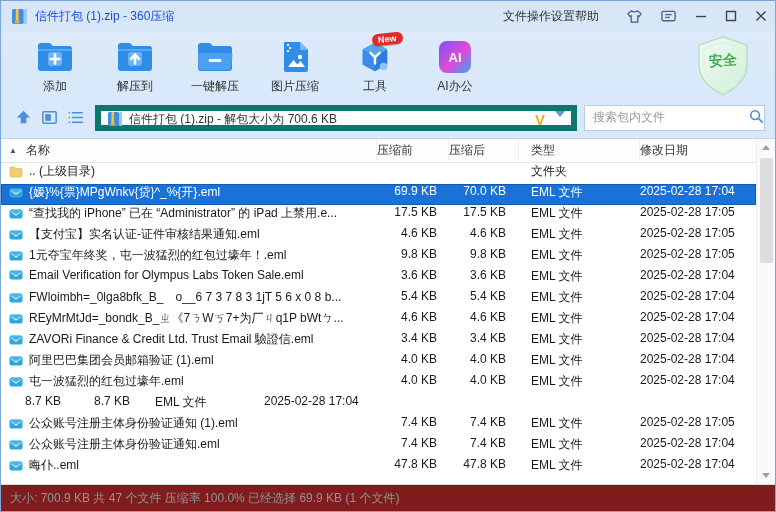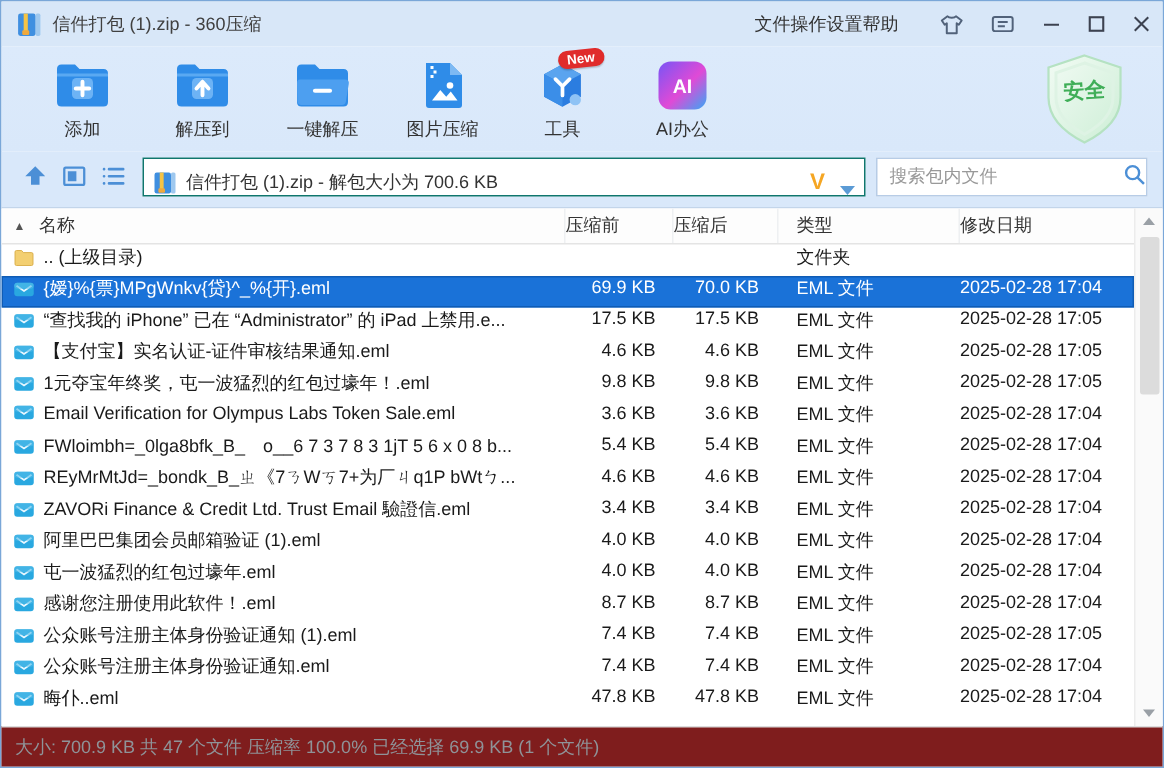--- a/index.html
+++ b/index.html
@@ -3,21 +3,21 @@
 <meta charset="utf-8">
 <style>
   * { margin:0; padding:0; box-sizing:border-box; }
   html,body { width:776px; height:512px; overflow:hidden; }
   body { font-family:"Liberation Sans","DejaVu Sans",sans-serif; font-size:12px; color:#333; }
   .window { position:relative; width:776px; height:512px; background:#fff; border:1px solid #7aa7d8; }
 
   
   .titlebar { height:30px; background:#d8e7f8; display:flex; align-items:center; padding:0 6px 0 10px; }
   .titlebar .app-icon { width:17px; height:17px; margin-right:7px; flex:0 0 auto; }
-  .titlebar .title { color:#404040; }
+  .titlebar .title { color:#1d4ed8; }
   .titlebar .spacer { flex:1; }
   .menu { display:flex; margin-right:26px; }
   .menu span { cursor:default; color:#333; }
   .tb-icons { display:flex; align-items:center; gap:16px; margin-right:4px; }
   .tb-icons .icn { width:18px; height:18px; display:flex; align-items:center; justify-content:center; }
   .winbtns { display:flex; align-items:center; gap:14px; margin-left:12px; }
   .winbtns .icn { width:16px; height:16px; display:flex; align-items:center; justify-content:center; }
 
   
   .toolbar { height:70px; background:linear-gradient(#dceafb,#d9e8fa); display:flex; align-items:flex-start; padding:4px 0 0 14px; position:relative; }
@@ -25,21 +25,21 @@
   .tool .glyph { height:36px; display:flex; align-items:center; justify-content:center; }
   .tool .lbl { color:#333; }
   .badge-new { position:absolute; top:-2px; right:12px; background:#e02b2b; color:#fff; font-size:9px; font-weight:bold; padding:1px 6px; border-radius:8px; transform:rotate(-6deg); box-shadow:0 1px 1px rgba(0,0,0,.2); }
   .ai-box { width:32px; height:32px; border-radius:8px; background:linear-gradient(135deg,#8a53f0 10%,#e04ad6 55%,#37a8f5 100%); color:#fff; font-weight:bold; font-size:13px; display:flex; align-items:center; justify-content:center; }
   .shield-wrap { position:absolute; right:22px; top:4px; width:60px; height:62px; }
   .shield-wrap .shield-text { position:absolute; left:0; top:17px; width:100%; text-align:center; color:#3fae57; font-weight:bold; font-size:14px; transform:rotate(-4deg); }
 
   
   .addrbar { height:38px; background:#d9e8fa; display:flex; align-items:center; padding:0 0 4px 10px; border-bottom:1px solid #c3d5ea; }
   .nav-icn { width:24px; height:22px; display:flex; align-items:center; justify-content:center; margin-right:2px; cursor:pointer; }
-  .combobox { width:482px; height:26px; background:#fff; border:1px solid #0f766e; display:flex; align-items:flex-end; padding:0 6px; margin-left:6px; }
+  .combobox { width:482px; height:26px; background:#fff; border:6px solid #0f766e; display:flex; align-items:flex-start; padding:0 6px; margin-left:6px; }
   .combobox .zipicon { width:16px; height:16px; margin-right:6px; flex:0 0 auto; }
   .combobox .path { flex:1; color:#333; white-space:nowrap; overflow:hidden; }
   .combobox .vip { color:#f5a623; font-weight:bold; font-size:15px; margin-right:10px; }
   .combobox .drop { width:0; height:0; border-left:5px solid transparent; border-right:5px solid transparent; border-top:6px solid #5b9bd5; }
   .searchbox { width:181px; height:26px; background:#fff; border:1px solid #b7cce6; display:flex; align-items:center; padding:0 6px 0 8px; margin-left:7px; }
   .searchbox input { flex:1; border:none; outline:none; font-size:12px; color:#ef4444; font-family:Liberation Serif, serif; background:transparent; }
   .searchbox input::placeholder { color:#999; }
 
   
   .listarea { position:absolute; top:138px; left:0; right:0; bottom:27px; background:#fff; display:flex; }
@@ -436,30 +436,20 @@
                 </svg>
               </span>
               <span class="nm">屯一波猛烈的红包过壕年.eml</span>
             </span>
     <span class="c-before">4.0 KB</span>
     <span class="c-after">4.0 KB</span>
     <span class="c-type">EML 文件</span>
     <span class="c-date">2025-02-28 17:04</span>
   </div>
           <div class="row">
-    <span class="c-name">
-              <span class="ric">
-                <svg viewBox="0 0 14 14" width="14" height="14">
-                  <rect x="0.5" y="2.5" width="13" height="9" rx="2" fill="#29a8e0"></rect>
-                  <path d="M2 4.5 L7 8 L12 4.5" fill="none" stroke="#e8f7ff" stroke-width="1.2"></path>
-                  <rect x="0.5" y="2.5" width="13" height="4" rx="2" fill="#53bdea" opacity="0.6"></rect>
-                </svg>
-              </span>
-              <span class="nm">感谢您注册使用此软件！.eml</span>
-            </span>
     <span class="c-before">8.7 KB</span>
     <span class="c-after">8.7 KB</span>
     <span class="c-type">EML 文件</span>
     <span class="c-date">2025-02-28 17:04</span>
   </div>
           <div class="row">
     <span class="c-name">
               <span class="ric">
                 <svg viewBox="0 0 14 14" width="14" height="14">
                   <rect x="0.5" y="2.5" width="13" height="9" rx="2" fill="#29a8e0"></rect>

